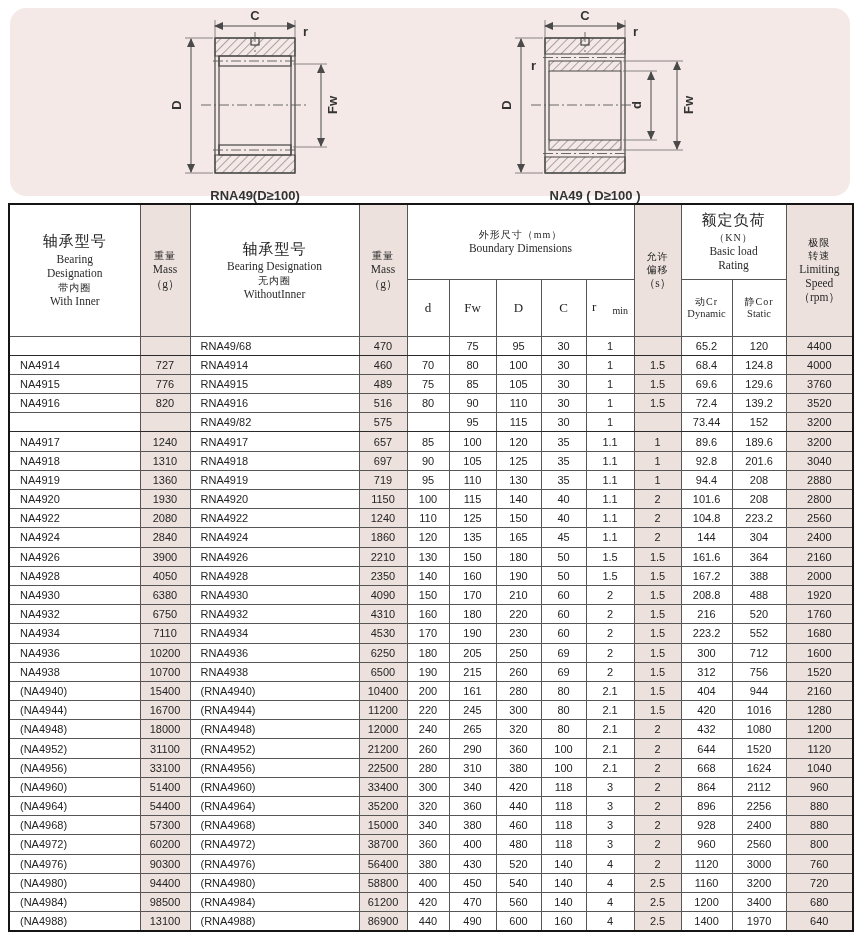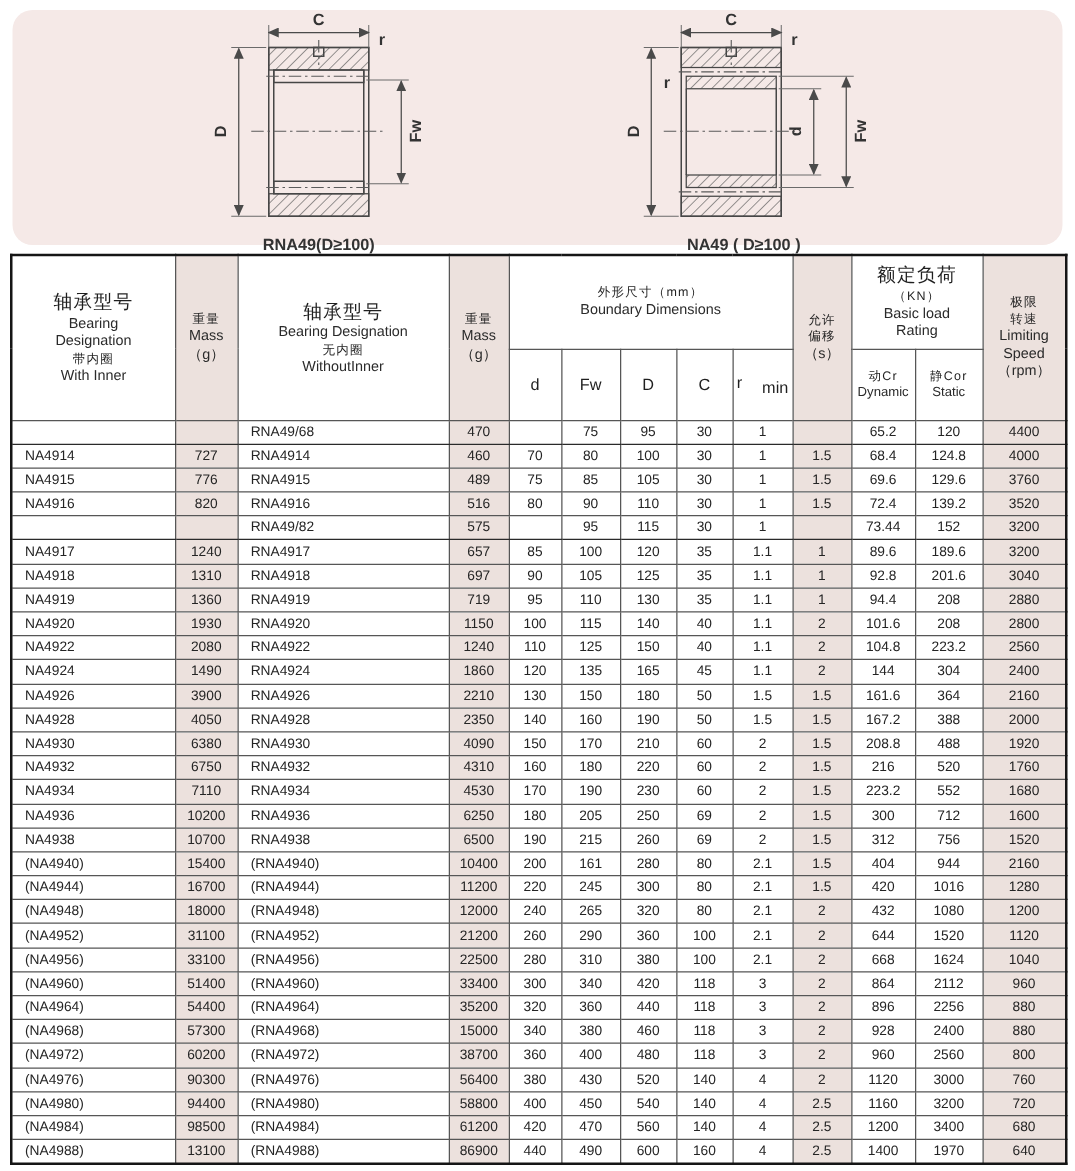--- a/index.html
+++ b/index.html
@@ -25,30 +25,30 @@
   .captext{font-family:"Liberation Sans",sans-serif;font-size:13px;font-weight:bold;fill:#333;}
   
   .bearing-table{
     position:absolute;left:8px;top:203px;width:844px;
     border-collapse:collapse;table-layout:fixed;background:#fff;
     border:2.5px solid #151515;
   }
   .bearing-table th,.bearing-table td{
     border:1px solid #565656;overflow:hidden;white-space:nowrap;
   }
-  .bearing-table thead th{font-weight:normal;text-align:center;vertical-align:middle;background:#fff;padding:0;}
+  .bearing-table thead th{font-weight:normal;text-align:center;vertical-align:middle;background:#fff;padding:0;font-family:Liberation Serif, serif;}
   .bearing-table thead tr.hrow1{height:75px;}
   .bearing-table thead tr.hrow2{height:57px;}
   .tint{background:#ece1dd !important;}
   .zh{font-size:10px;color:#1f1f1f;line-height:1.3;letter-spacing:1px;}
   .zh-big{font-size:15px;color:#1f1f1f;line-height:1.3;letter-spacing:1px;}
   .en{font-size:11.5px;color:#2a2a2a;line-height:1.25;}
   .en-sm{font-size:10.5px;color:#2a2a2a;line-height:1.2;}
   .dimhead{font-size:13px;color:#1f1f1f;}
-  .subm{font-size:13px;margin-left:16px;}
+  .subm{font-size:10px;margin-left:16px;}
   .bearing-table tbody td{
     height:18.2px;font-size:11px;text-align:center;color:#242424;padding:0 2px;
   }
   .bearing-table tbody td.c-des{text-align:left;padding-left:10px;}
   .bearing-table tbody tr.group-end td{border-bottom:1.6px solid #2a2a2a;margin-top:29px;}
 </style>
 </head>
 <body>
 
 <div class="diagram-panel">
@@ -380,21 +380,21 @@
       <td>150</td>
       <td>40</td>
       <td>1.1</td>
       <td class="tint">2</td>
       <td>104.8</td>
       <td>223.2</td>
       <td class="tint">2560</td>
     </tr>
       <tr>
       <td class="c-des">NA4924</td>
-      <td class="tint">1490</td>
+      <td class="tint">2840</td>
       <td class="c-des">RNA4924</td>
       <td class="tint">1860</td>
       <td>120</td>
       <td>135</td>
       <td>165</td>
       <td>45</td>
       <td>1.1</td>
       <td class="tint">2</td>
       <td>144</td>
       <td>304</td>

